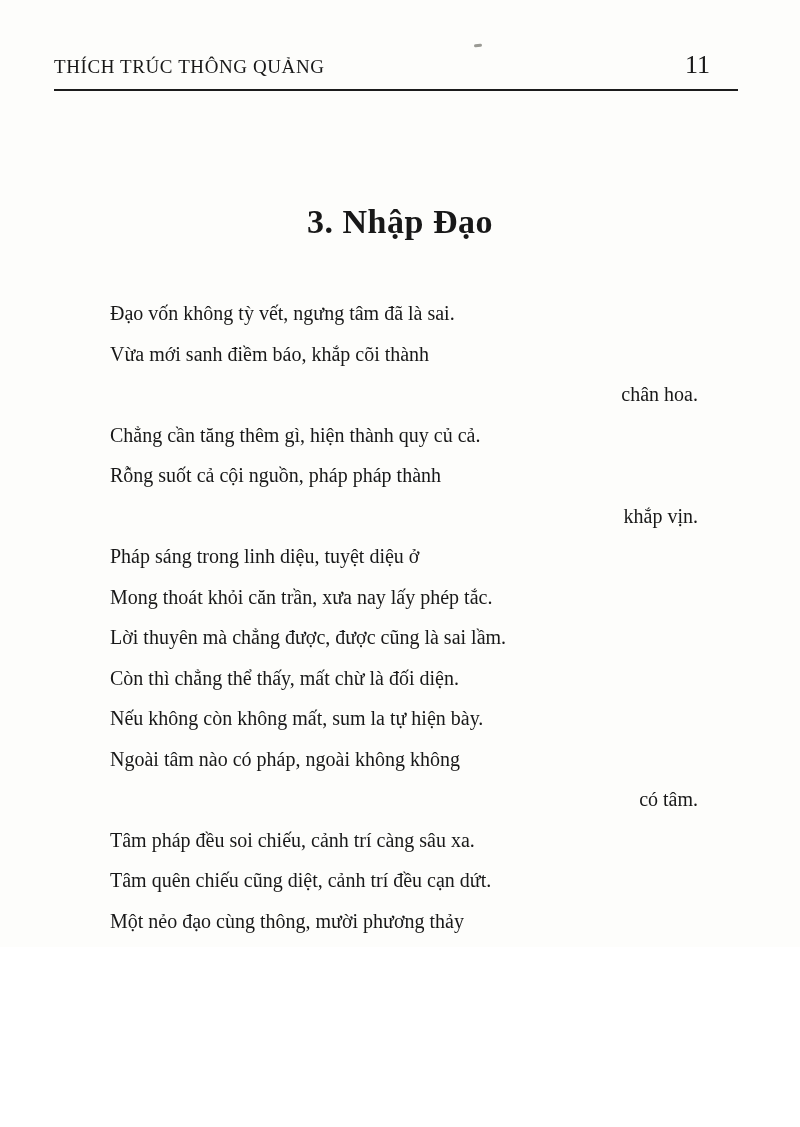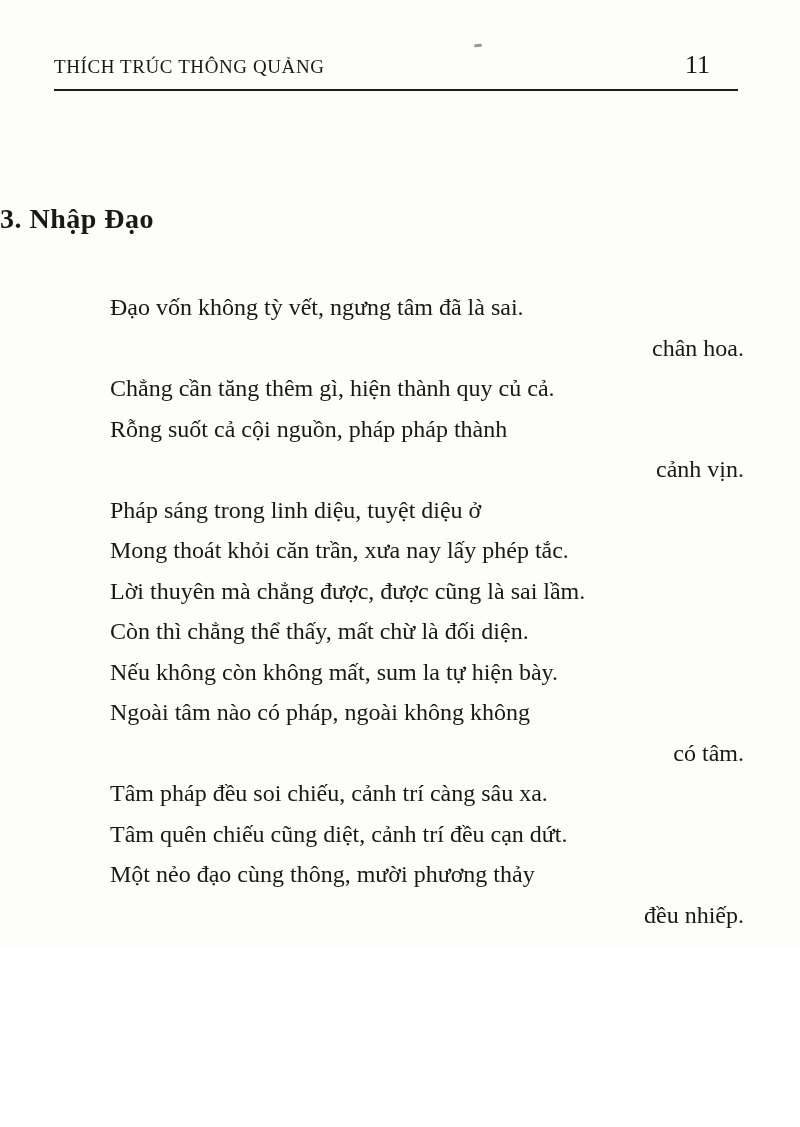--- a/index.html
+++ b/index.html
@@ -39,29 +39,29 @@
     top: 44px;
     left: 474px;
     width: 8px;
     height: 3px;
     background: #9a9a94;
     border-radius: 2px;
     transform: rotate(-8deg);
   }
   .section-title {
     margin-top: 112px;
-    text-align: left;
-    font-size: 28px;
+    text-align: center;
+    font-size: 34px;
     font-weight: bold;
     letter-spacing: 0.5px;
   }
   .poem {
     margin-top: 52px;
-    padding: 0 56px 0 110px;
-    font-size: 24px;
+    padding: 0 102px 0 110px;
+    font-size: 20px;
     line-height: 40.5px;
   }
   .poem-line {
     white-space: nowrap;
   }
   .poem-line.right {
     text-align: right;
   }
 </style>
 </head>
@@ -73,24 +73,25 @@
 
   <div class="header">
     <span class="running-title">THÍCH TRÚC THÔNG QUẢNG</span>
     <span class="page-number">11</span>
   </div>
 
   <div class="section-title">3. Nhập Đạo</div>
 
   <div class="poem">
       <div class="poem-line">Đạo vốn không tỳ vết, ngưng tâm đã là sai.</div>
+      <div class="poem-line">Vừa mới sanh điềm báo, khắp cõi thành</div>
       <div class="poem-line right">chân hoa.</div>
       <div class="poem-line">Chẳng cần tăng thêm gì, hiện thành quy củ cả.</div>
       <div class="poem-line">Rỗng suốt cả cội nguồn, pháp pháp thành</div>
-      <div class="poem-line right">cảnh vịn.</div>
+      <div class="poem-line right">khắp vịn.</div>
       <div class="poem-line">Pháp sáng trong linh diệu, tuyệt diệu ở</div>
       <div class="poem-line">Mong thoát khỏi căn trần, xưa nay lấy phép tắc.</div>
       <div class="poem-line">Lời thuyên mà chẳng được, được cũng là sai lầm.</div>
       <div class="poem-line">Còn thì chẳng thể thấy, mất chừ là đối diện.</div>
       <div class="poem-line">Nếu không còn không mất, sum la tự hiện bày.</div>
       <div class="poem-line">Ngoài tâm nào có pháp, ngoài không không</div>
       <div class="poem-line right">có tâm.</div>
       <div class="poem-line">Tâm pháp đều soi chiếu, cảnh trí càng sâu xa.</div>
       <div class="poem-line">Tâm quên chiếu cũng diệt, cảnh trí đều cạn dứt.</div>
       <div class="poem-line">Một nẻo đạo cùng thông, mười phương thảy</div>

